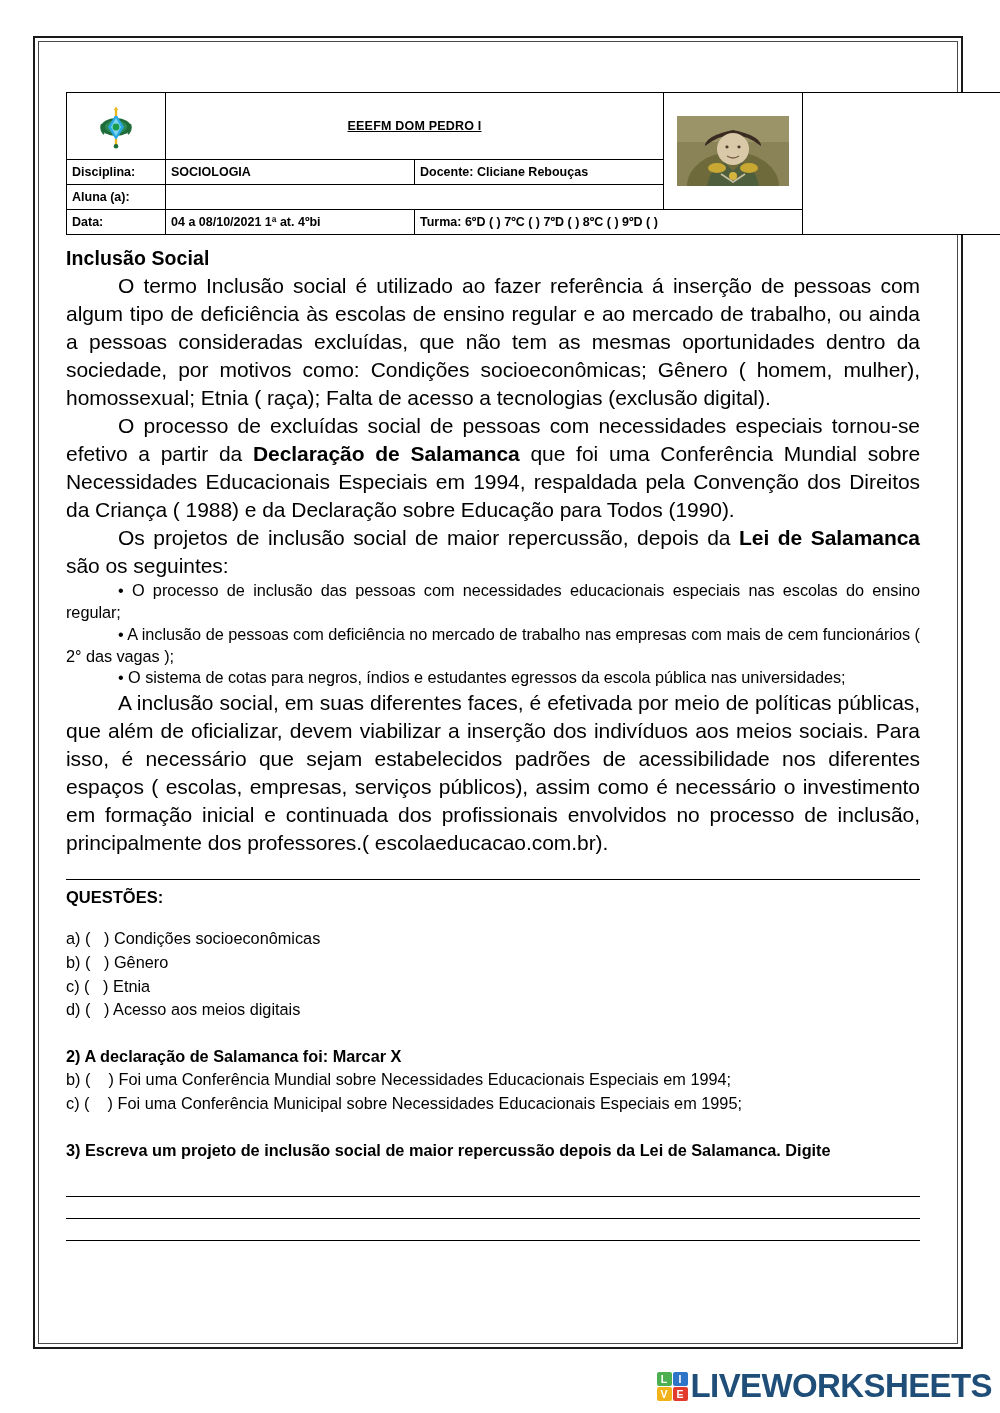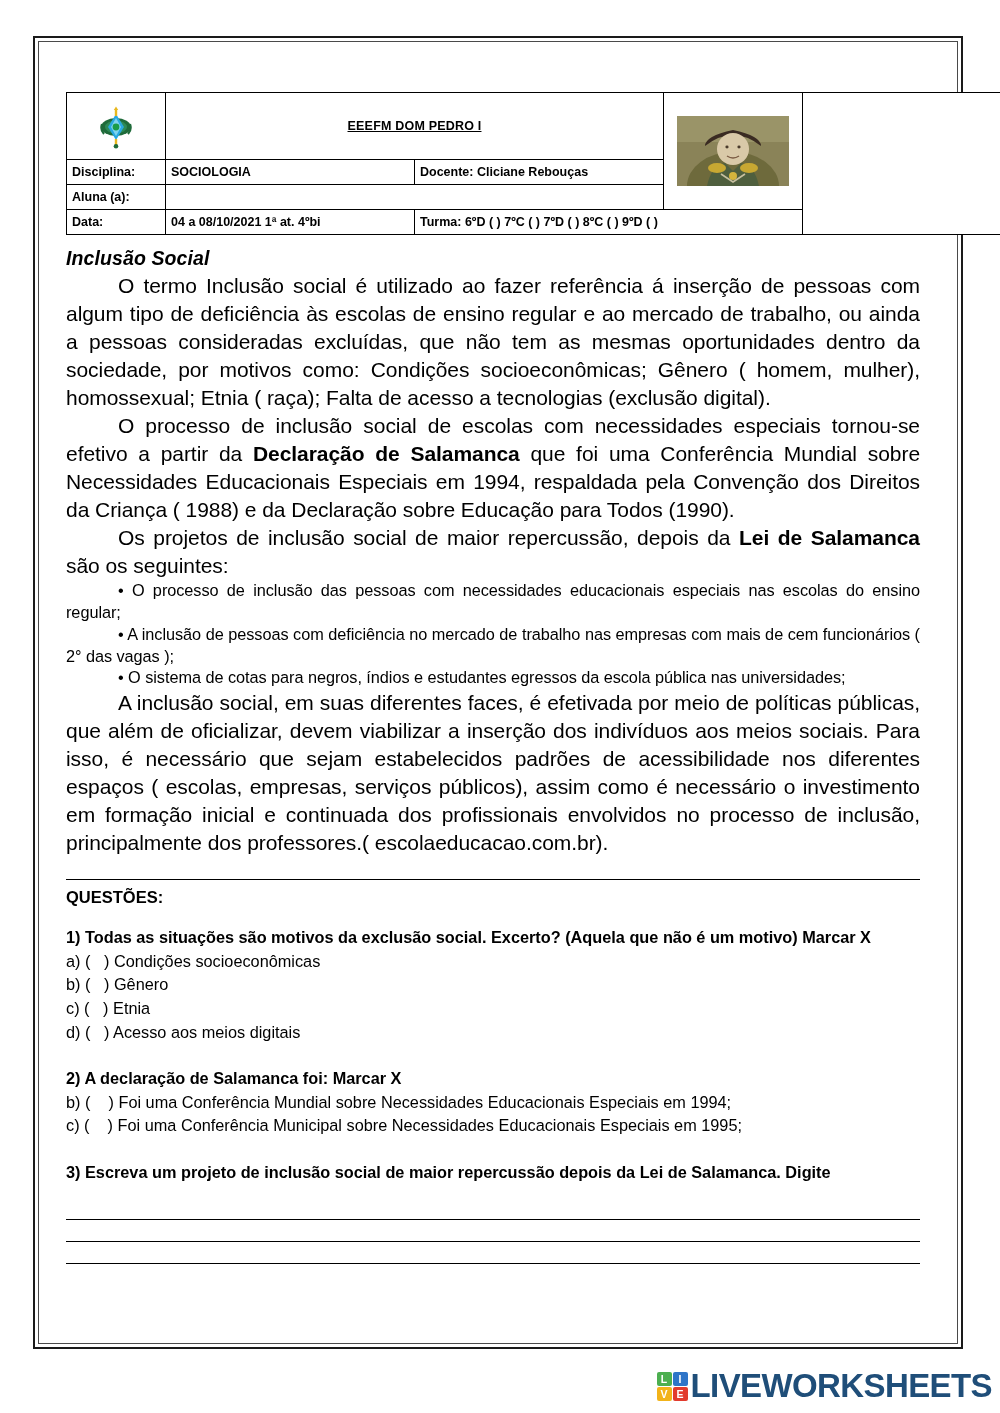--- a/index.html
+++ b/index.html
@@ -105,21 +105,20 @@
     display: block;
     margin: 4px auto;
   }
 
   
   h1.doc-title {
     font-size: 19.5px;
     font-weight: bold;
     margin: 12px 0 2px 0;
     letter-spacing: .1px;
-    font-style: italic;
   }
   p.body-par {
     font-size: 21px;
     line-height: 1.335;
     margin: 0;
     text-align: justify;
     text-indent: 52px;
     letter-spacing: -0.05px;
   }
   p.bullet-par {
@@ -261,36 +260,35 @@
       <td class="val">04 a 08/10/2021 1ª at. 4ºbi</td>
       <td class="val" colspan="2">Turma: 6ºD (    ) 7ºC (    ) 7ºD (    ) 8ºC (    ) 9ºD (    )</td>
     </tr>
   </tbody>
     </table>
 
   <h1 class="doc-title">Inclusão Social</h1>
 
   <p class="body-par">O termo Inclusão social é utilizado ao fazer referência á inserção de pessoas com algum tipo de deficiência às escolas de ensino regular e ao mercado de trabalho, ou ainda a pessoas consideradas excluídas, que não tem as mesmas oportunidades dentro da sociedade, por motivos como: Condições socioeconômicas; Gênero ( homem, mulher), homossexual;  Etnia ( raça); Falta de acesso a tecnologias (exclusão digital).</p>
 
-  <p class="body-par"><span>O processo de inclusão social de escolas com necessidades especiais tornou-se efetivo a partir da </span><b class="strong">Declaração de Salamanca</b><span> que foi uma Conferência Mundial sobre Necessidades Educacionais Especiais em 1994, respaldada pela Convenção dos Direitos da Criança ( 1988) e da Declaração sobre Educação para Todos (1990).</span></p>
+  <p class="body-par"><span>O processo de excluídas social de pessoas com necessidades especiais tornou-se efetivo a partir da </span><b class="strong">Declaração de Salamanca</b><span> que foi uma Conferência Mundial sobre Necessidades Educacionais Especiais em 1994, respaldada pela Convenção dos Direitos da Criança ( 1988) e da Declaração sobre Educação para Todos (1990).</span></p>
 
   <p class="body-par"><span>Os projetos de inclusão social de maior repercussão, depois da </span><b class="strong">Lei de Salamanca</b><span> são os seguintes:</span></p>
 
   <p class="bullet-par">• O processo de inclusão das pessoas com necessidades educacionais especiais nas escolas do ensino regular;</p>
   <p class="bullet-par">• A inclusão de pessoas com deficiência no mercado de trabalho nas empresas com mais de cem funcionários ( 2° das vagas );</p>
   <p class="bullet-par">• O sistema de cotas para negros, índios e estudantes egressos da escola pública nas universidades;</p>
 
   <p class="body-par">A inclusão social, em suas diferentes faces, é efetivada por meio de políticas públicas, que além de oficializar, devem viabilizar a inserção dos indivíduos aos meios sociais. Para isso, é necessário que sejam estabelecidos padrões de acessibilidade nos diferentes espaços ( escolas, empresas, serviços públicos), assim como é necessário o investimento em formação inicial e continuada dos profissionais envolvidos no processo de inclusão, principalmente dos professores.( escolaeducacao.com.br).</p>
 
   <hr class="sep">
 
   <h2 class="questoes">QUESTÕES:</h2>
 
   <div class="q-block">
-    <p class="q-stem">1) Todas as situações são motivos da exclusão social. Excerto? (Aquela que não é um motivo) Marcar X</p>
     <p class="q-opt">a) (   ) Condições socioeconômicas</p>
     <p class="q-opt">b) (   ) Gênero</p>
     <p class="q-opt">c) (   ) Etnia</p>
     <p class="q-opt">d) (   ) Acesso aos meios digitais</p>
   </div>
 
   <div class="q-gap"></div>
 
   <div class="q-block">
     <p class="q-stem">2) A declaração de Salamanca foi: Marcar X</p>

